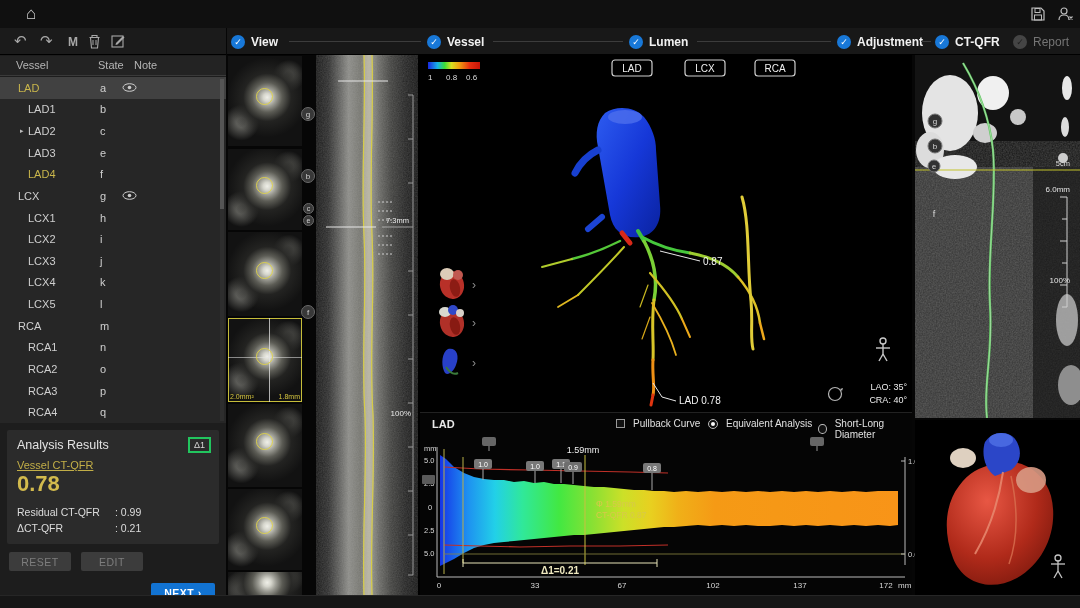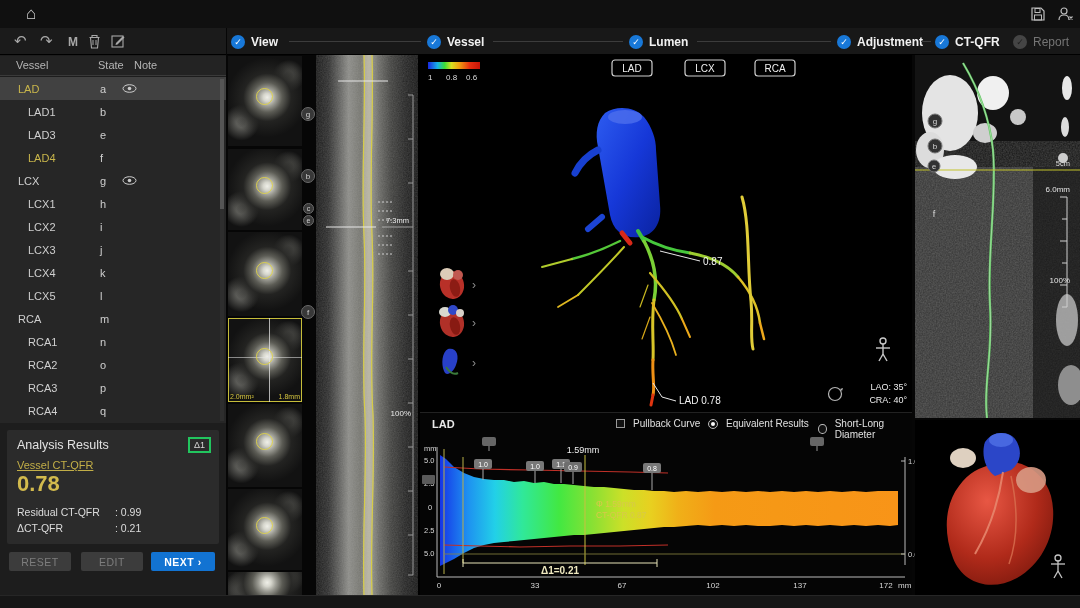--- a/index.html
+++ b/index.html
@@ -47,21 +47,21 @@
   .analysis { position:absolute; left:7px; top:375px; width:212px; height:114px; background:#2b2b2b; border-radius:2px; }
   .an-title { position:absolute; left:10px; top:8px; font-size:12.5px; color:#e2e2e2; }
   .an-badge { position:absolute; right:8px; top:7px; border:2px solid #22c55e; color:#d8d8d8; font-size:9px; padding:1px 4px; }
   .an-vlab { position:absolute; left:10px; top:29px; font-size:11px; color:#c2ae47;text-decoration:underline; }
   .an-vval { position:absolute; left:10px; top:41px; font-size:22px; font-weight:bold; color:#d2ba4d; }
   .an-r { position:absolute; left:10px; font-size:10.5px; color:#dcdcdc; }
   .an-rv { position:absolute; left:108px; font-size:10.5px; color:#dcdcdc; }
   .btnrow button { position:absolute; top:497px; height:19px; border:none; font-size:10.5px; letter-spacing:.5px; cursor:pointer; border-radius:2px; }
   .b-reset { left:9px; width:62px; background:#3c3c3c; color:#7e7e7e; }
   .b-edit  { left:81px; width:62px; background:#3c3c3c; color:#7e7e7e; }
-  .b-next  { left:151px; width:64px; background:#1273d2; color:#fff; font-weight:bold; }
+  .b-next  { left:151px; width:64px; background:#1273d2; color:#fff; font-weight:bold;margin-top:31px; }
 
   
   .thumb { position:absolute; left:228px; width:74px; background:
       radial-gradient(circle at 53% 46%, #efefe8 0px, #d6d6cd 4px, #9a9a92 9px, #5c5c55 15px, rgba(38,38,36,.85) 24px, rgba(16,16,16,0) 40px),
       radial-gradient(circle at 18% 74%, rgba(110,110,105,.8) 0 5px, rgba(0,0,0,0) 18px),
       radial-gradient(circle at 82% 22%, rgba(95,95,90,.7) 0 5px, rgba(0,0,0,0) 16px),
       #121212; }
   .thumb .ring { position:absolute; left:50%; top:46%; width:17px; height:17px; margin:-9px 0 0 -9px; border:1.5px solid rgba(222,210,72,.95); border-radius:50%; }
   .thumb.sel { outline:1px solid #c6bd3a; outline-offset:-1px; }
   .thumb.sel .cv { position:absolute; left:55%; top:0; width:1px; height:100%; background:rgba(230,230,230,.75); }
@@ -169,20 +169,25 @@
         <span class="vname">LAD</span>
         <span class="vstate">a</span>
         <span class="veye"><svg width="15" height="9" viewBox="0 0 15 9">
               <ellipse cx="7.5" cy="4.5" rx="6.5" ry="3.8" fill="none" stroke="#ccc" stroke-width="1"></ellipse>
               <circle cx="7.5" cy="4.5" r="1.8" fill="#ccc"></circle>
             </svg></span>
       </div>
       <div class="vrow">
           <span class="vname">LAD1</span>
           <span class="vstate">b</span>
+        </div>
+      <div class="vrow">
+          <span class="vmark">▸</span>
+          <span class="vname">LAD2</span>
+          <span class="vstate">c</span>
         </div>
       <div class="vrow">
           <span class="vname">LAD3</span>
           <span class="vstate">e</span>
         </div>
       <div class="vrow yel">
           <span class="vname">LAD4</span>
           <span class="vstate">f</span>
         </div>
       <div class="vrow top">
@@ -454,21 +459,21 @@
 
   <div class="chartbox">
     <div class="chead">
       <span class="cv">LAD</span>
       <span class="copt" style="left:196px;">
           <span class="cbx"></span>
           <span>Pullback Curve</span>
         </span>
       <span class="copt" style="left:288px;">
           <span class="rdo on"></span>
-          <span>Equivalent Results</span>
+          <span>Equivalent Analysis</span>
         </span>
       <span class="copt" style="left:398px;">
           <span class="rdo"></span>
           <span>Short-Long Diameter</span>
         </span>
     </div>
     <svg width="500" height="161" viewBox="0 0 500 161" style="position:absolute; left:0; top:22px;">
       <defs>
         <linearGradient id="band" gradientUnits="userSpaceOnUse" x1="20" y1="0" x2="478" y2="0">
           <stop offset="0" stop-color="#1535e8"></stop>

